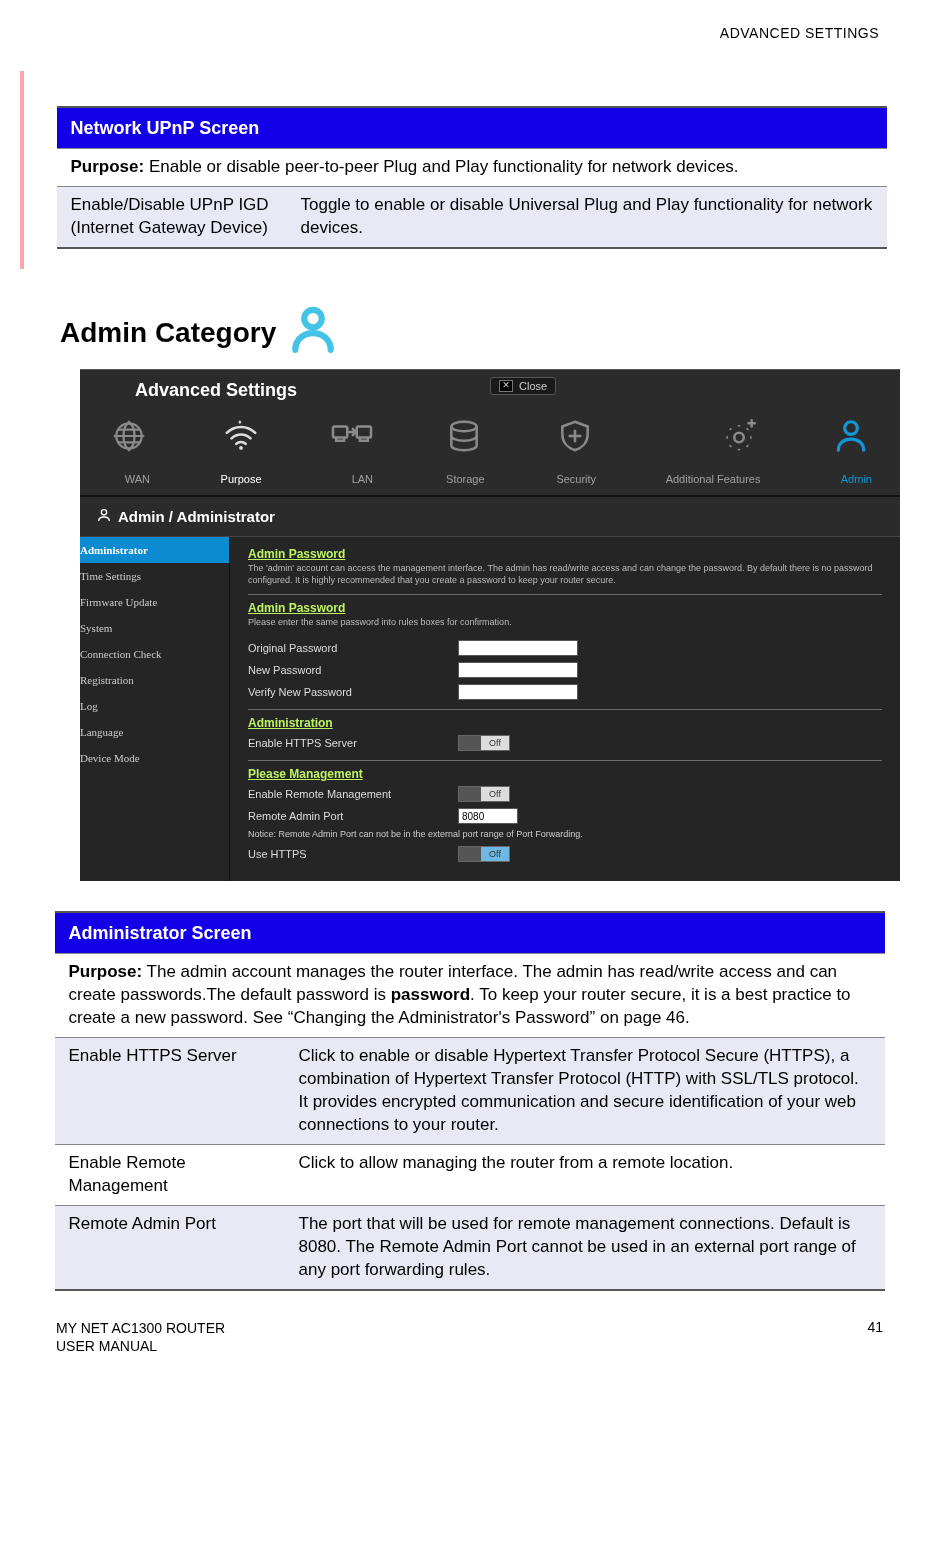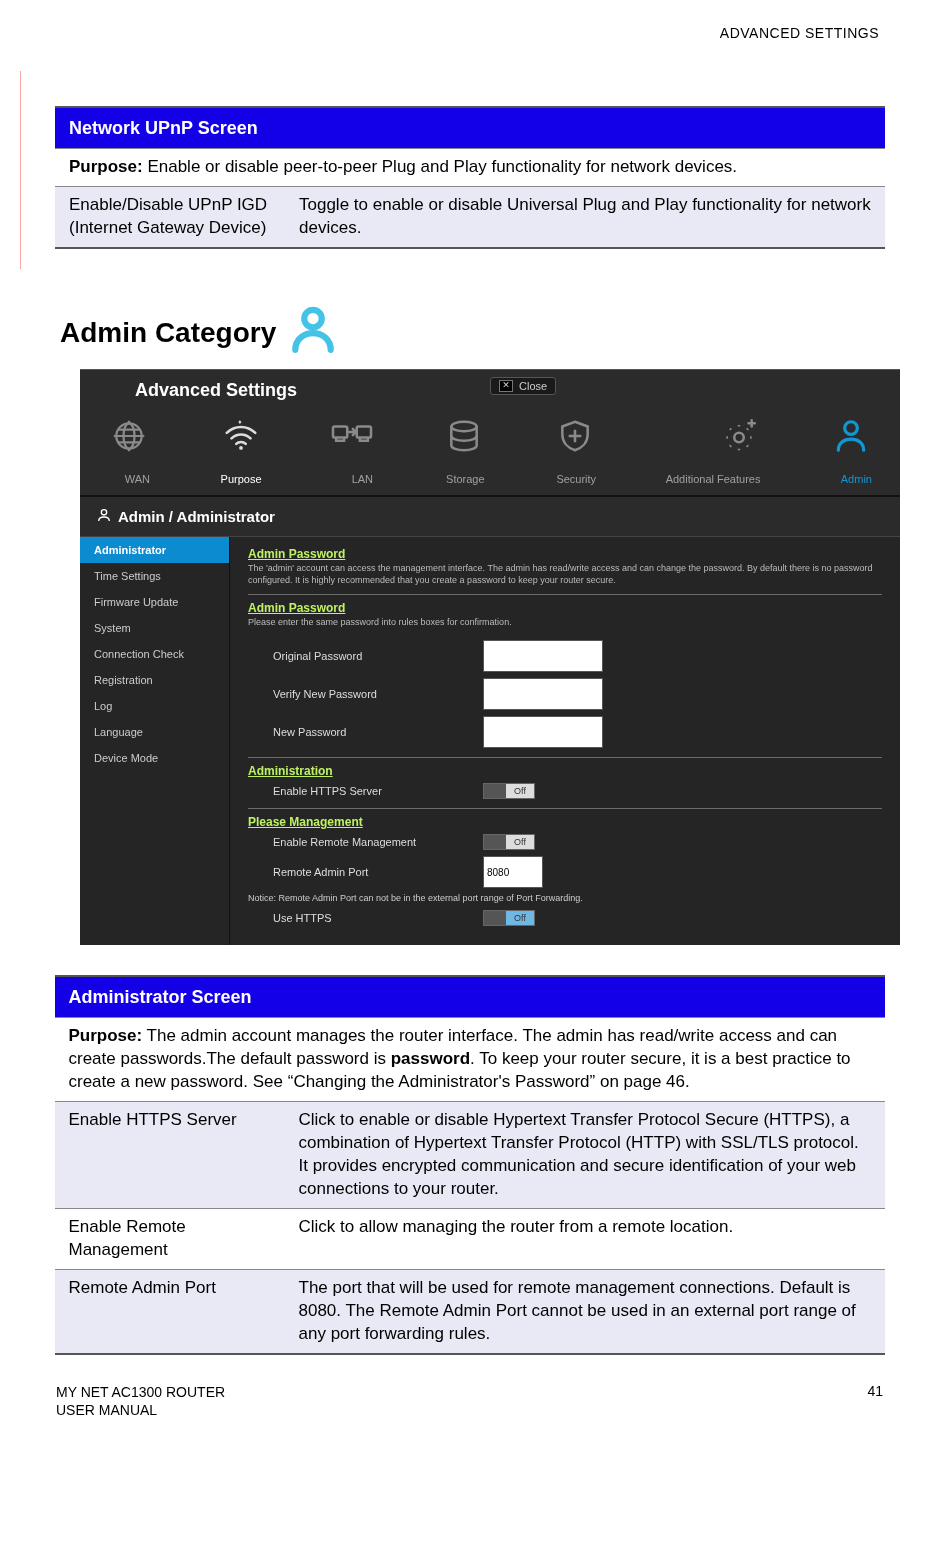--- a/index.html
+++ b/index.html
@@ -1,19 +1,19 @@
 <!DOCTYPE html>
 <html><head>
 <meta charset="utf-8">
 <style>
   * { box-sizing: border-box; margin: 0; padding: 0; }
   html, body { width: 939px; background: #fff; font-family: Arial, Helvetica, sans-serif; color: #000; }
   .page { width: 939px; padding: 20px 50px 40px 50px; }
   .running-head { text-align: right; font-size: 14px; letter-spacing: 0.5px; margin: 5px 10px 30px 0; }
-  .vline { border-left: 1px solid #fca5a5; margin-left: -30px; padding-left: 30px; padding-top: 35px; padding-bottom: 10px; margin-bottom: 20px; }
+  .vline { border-left: 4px solid #fca5a5; margin-left: -30px; padding-left: 30px; padding-top: 35px; padding-bottom: 10px; margin-bottom: 20px; }
 
   
   .info-table { width: 830px; margin: 0 auto 10px auto; border-collapse: collapse; border-top: 2px solid #555; border-bottom: 2px solid #555; }
   .info-table .hdr td { background: #1400e6; color: #fff; font-weight: bold; font-size: 18px; padding: 8px 14px; }
   .info-table td { padding: 7px 14px; font-size: 17px; line-height: 1.35; vertical-align: top; border-bottom: 1px solid #888; }
   .info-table .shade td { background: #e9e9f5; }
   .info-table .label-col { width: 230px; }
   .bold { font-weight: bold; }
 
   
@@ -33,30 +33,30 @@
   .topnav .item.active { color: #1097d6; }
   .topnav .item svg { width: 42px; height: 38px; }
   .topnav .item .lbl { font-size: 11px; }
   .topnav .item.wireless .lbl { color: #fff; }
 
   .crumb { padding: 10px 0 10px 16px; font-weight: bold; font-size: 15px; color: #fff; display: flex; align-items: center; gap: 6px; border-bottom: 1px solid #444; }
   .crumb svg { width: 16px; height: 16px; }
 
   .shot-body { display: flex; font-size: 11px; background: #252525; }
   .sidemenu { width: 150px; border-right: 1px solid #111; }
-  .sidemenu .sitem { padding: 7px 14px; color: #ccc; cursor:pointer; }
+  .sidemenu .sitem { padding: 7px 0; color: #ccc; cursor:pointer;font-family:Liberation Serif, serif; }
   .sidemenu .sitem.active { background: #0d8bd1; color: #fff; font-weight: bold; }
 
   .content { flex: 1; padding: 4px 18px 16px 18px; }
   .section-title { font-weight: bold; color: #bef264; margin: 6px 0 2px 0; font-size: 12px; text-decoration: underline; }
   .section-desc { font-size: 9px; color: #bbb; line-height: 1.3; margin-bottom: 8px; }
   .hr { border: none; border-top: 1px solid #6a6a6a; margin: 6px 0; }
-  .frow { display: flex; align-items: center; padding: 3px 0; font-size: 11px; margin-left: 25px; }
+  .frow { display: flex; align-items: center; padding: 3px 0; font-size: 11px; }
   .frow .flabel { width: 210px; color: #ddd; }
-  .frow input[type=text] { width: 120px; height: 32px; background: #fff; border: 1px solid #555; font-size: 10px; padding: 0 3px; }
+  .frow input[type=text] { width: 120px; height: 16px; background: #fff; border: 1px solid #555; font-size: 10px; padding: 0 3px; }
   .toggle { display: inline-flex; border: 1px solid #666; height: 16px; }
   .toggle span { display: inline-flex; align-items: center; justify-content: center; font-size: 9px; width: 28px; }
   .toggle .knob { background: #555; width: 22px; }
   .toggle .off { background: #ddd; color: #333; }
   .toggle .on { background: #6fb8e6; color: #333; }
   .notice { font-size: 9px; color: #ccc; padding: 2px 0 4px 0; }
 
   
   .footer { display: flex; justify-content: space-between; font-size: 14px; margin-top: 28px; padding: 0 6px; }
   .footer .left { line-height: 1.3; }
@@ -211,25 +211,25 @@
         <div class="section-desc">The 'admin' account can access the management interface. The admin has read/write access and can change the password. By default there is no password configured. It is highly recommended that you create a password to keep your router secure.</div>
         <hr class="hr">
 
         <div class="section-title">Admin Password</div>
         <div class="section-desc">Please enter the same password into rules boxes for confirmation.</div>
         <div class="frow">
           <span class="flabel">Original Password</span>
           <input type="text" style="">
         </div>
         <div class="frow">
+          <span class="flabel">New Password</span>
+          <input type="text" style="">
+        </div>
+        <div class="frow">
           <span class="flabel">Verify New Password</span>
-          <input type="text" style="">
-        </div>
-        <div class="frow">
-          <span class="flabel">New Password</span>
           <input type="text" style="">
         </div>
         <hr class="hr">
 
         <div class="section-title">Administration</div>
         <div class="frow">
           <span class="flabel">Enable HTTPS Server</span>
           <span class="toggle">
               <span class="knob"></span>
               <span class="off">Off</span>

